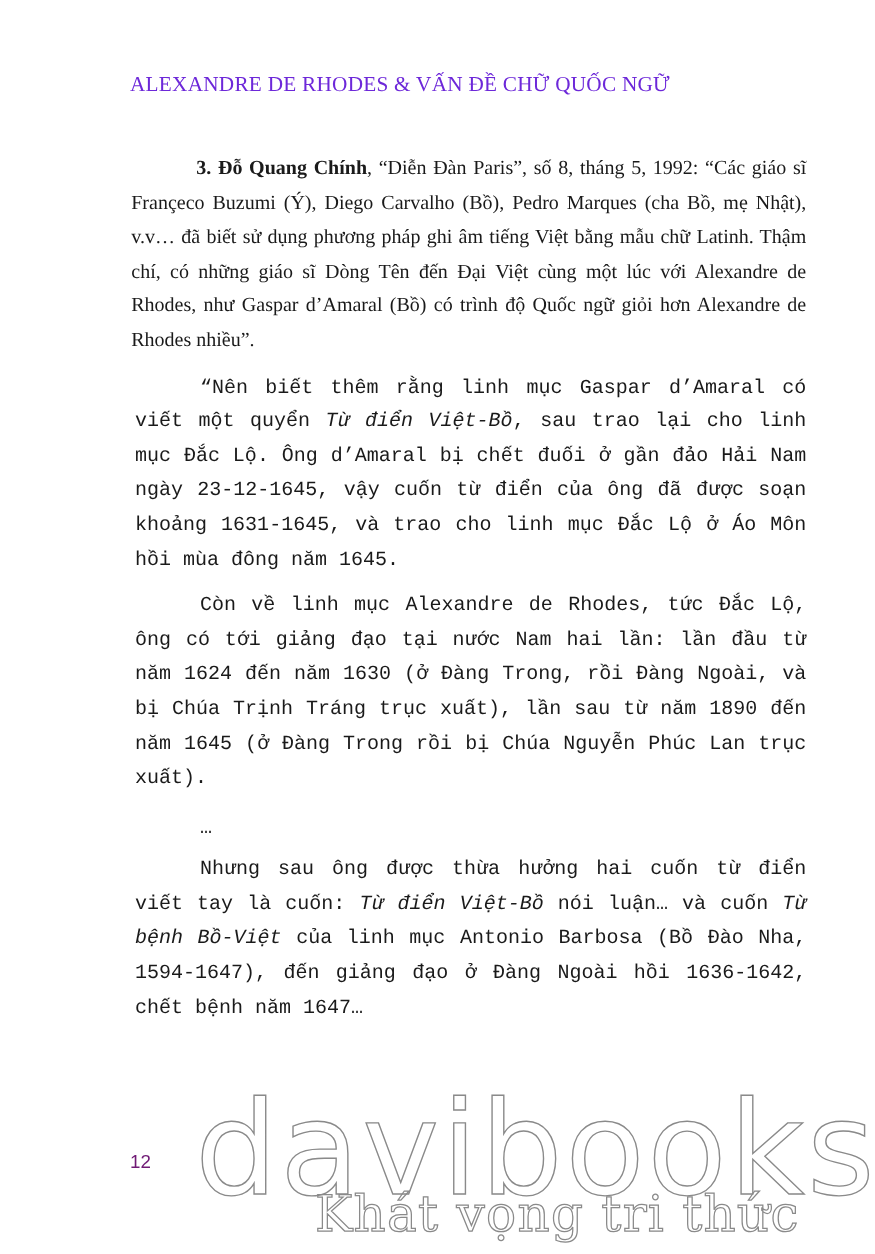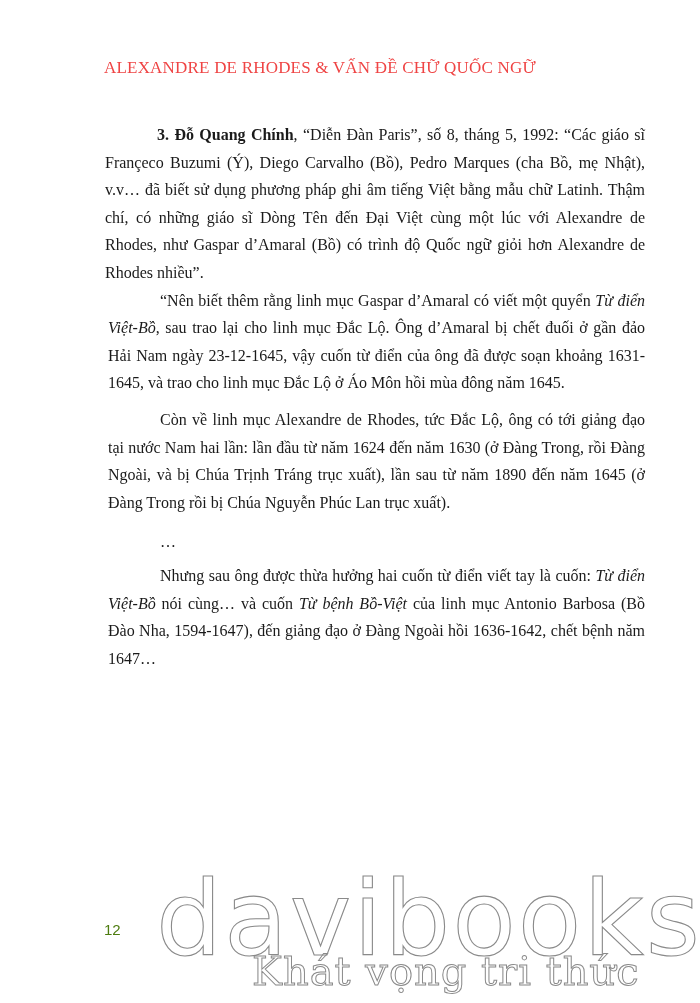--- a/index.html
+++ b/index.html
@@ -15,54 +15,56 @@
     font-family: "Liberation Serif", "DejaVu Serif", serif;
     color: #1a1a1a;
   }
   .running-header {
     position: absolute;
     left: 104px;
     top: 58px;
     font-size: 17px;
     letter-spacing: 0.2px;
     white-space: nowrap;
-    color: #ef4444;
+    color: #6d28d9;
   }
   .page-body {
     position: absolute;
     left: 105px;
     top: 121px;
     width: 540px;
     font-size: 16px;
     line-height: 27.6px;
   }
   .page-body p {
     margin: 0;
     text-align: justify;
     text-indent: 52px;
   }
   .page-body p.gap {
     margin-top: 9px;
   }
   .quote {
+    margin-top: 10px;
     padding-left: 3px;
     padding-right: 0;
+    font-family: Liberation Mono, monospace;
   }
   .quote p + p { margin-top: 9px; }
   .quote p.ellipsis { margin-top: 12px; }
   .quote p.after-ellipsis { margin-top: 6px; }
   b { font-weight: bold; }
   i { font-style: italic; }
   .page-number {
     position: absolute;
     left: 104px;
     top: 921px;
     font-family: "Liberation Sans", "DejaVu Sans", sans-serif;
     font-size: 15px;
-    color: #4d7c0f;
+    color: #701a75;
     text-align: right;
   }
   .watermark {
     position: absolute;
     left: 0;
     top: 0;
     width: 700px;
     height: 1003px;
     pointer-events: none;
   }
@@ -92,21 +94,21 @@
   <p><b><span>3.</span> <span>Đỗ Quang Chính</span></b><span>, “Diễn Đàn Paris”, số 8, tháng 5, 1992: “Các giáo sĩ Françeco Buzumi (Ý), Diego Carvalho (Bồ), Pedro Marques (cha Bồ, mẹ Nhật), v.v… đã biết sử dụng phương pháp ghi âm tiếng Việt bằng mẫu chữ Latinh. Thậm chí, có những giáo sĩ Dòng Tên đến Đại Việt cùng một lúc với Alexandre de Rhodes, như Gaspar d’Amaral (Bồ) có trình độ Quốc ngữ giỏi hơn Alexandre de Rhodes nhiều”.</span></p>
 
 
   <div class="quote">
     <p><span>“Nên biết thêm rằng linh mục Gaspar d’Amaral có viết một quyển </span><i>Từ điển Việt-Bồ</i><span>, sau trao lại cho linh mục Đắc Lộ. Ông d’Amaral bị chết đuối ở gần đảo Hải Nam ngày 23-12-1645, vậy cuốn từ điển của ông đã được soạn khoảng 1631-1645, và trao cho linh mục Đắc Lộ ở Áo Môn hồi mùa đông năm 1645.</span></p>
 
     <p>Còn về linh mục Alexandre de Rhodes, tức Đắc Lộ, ông có tới giảng đạo tại nước Nam hai lần: lần đầu từ năm 1624 đến năm 1630 (ở Đàng Trong, rồi Đàng Ngoài, và bị Chúa Trịnh Tráng trục xuất), lần sau từ năm 1890 đến năm 1645 (ở Đàng Trong rồi bị Chúa Nguyễn Phúc Lan trục xuất).</p>
 
     <p class="ellipsis">…</p>
 
-    <p class="after-ellipsis"><span>Nhưng sau ông được thừa hưởng hai cuốn từ điển viết tay là cuốn: </span><i>Từ điển Việt-Bồ</i><span> nói cùng… và cuốn </span><i>Từ bệnh Bồ-Việt</i><span> của linh mục Antonio Barbosa (Bồ Đào Nha, 1594-1647), đến giảng đạo ở Đàng Ngoài hồi 1636-1642, chết bệnh năm 1647…</span></p>
+    <p class="after-ellipsis"><span>Nhưng sau ông được thừa hưởng hai cuốn từ điển viết tay là cuốn: </span><i>Từ điển Việt-Bồ</i><span> nói luận… và cuốn </span><i>Từ bệnh Bồ-Việt</i><span> của linh mục Antonio Barbosa (Bồ Đào Nha, 1594-1647), đến giảng đạo ở Đàng Ngoài hồi 1636-1642, chết bệnh năm 1647…</span></p>
 
   </div>
 </div>
 
 <div class="page-number">12</div>
 
 <svg class="watermark" viewBox="0 0 700 1003" xmlns="http://www.w3.org/2000/svg">
   <text class="wm-brand" x="156" y="955">davibooks</text>
   <text class="wm-slogan" x="252" y="985">Khát vọng tri thức</text>
 </svg>

